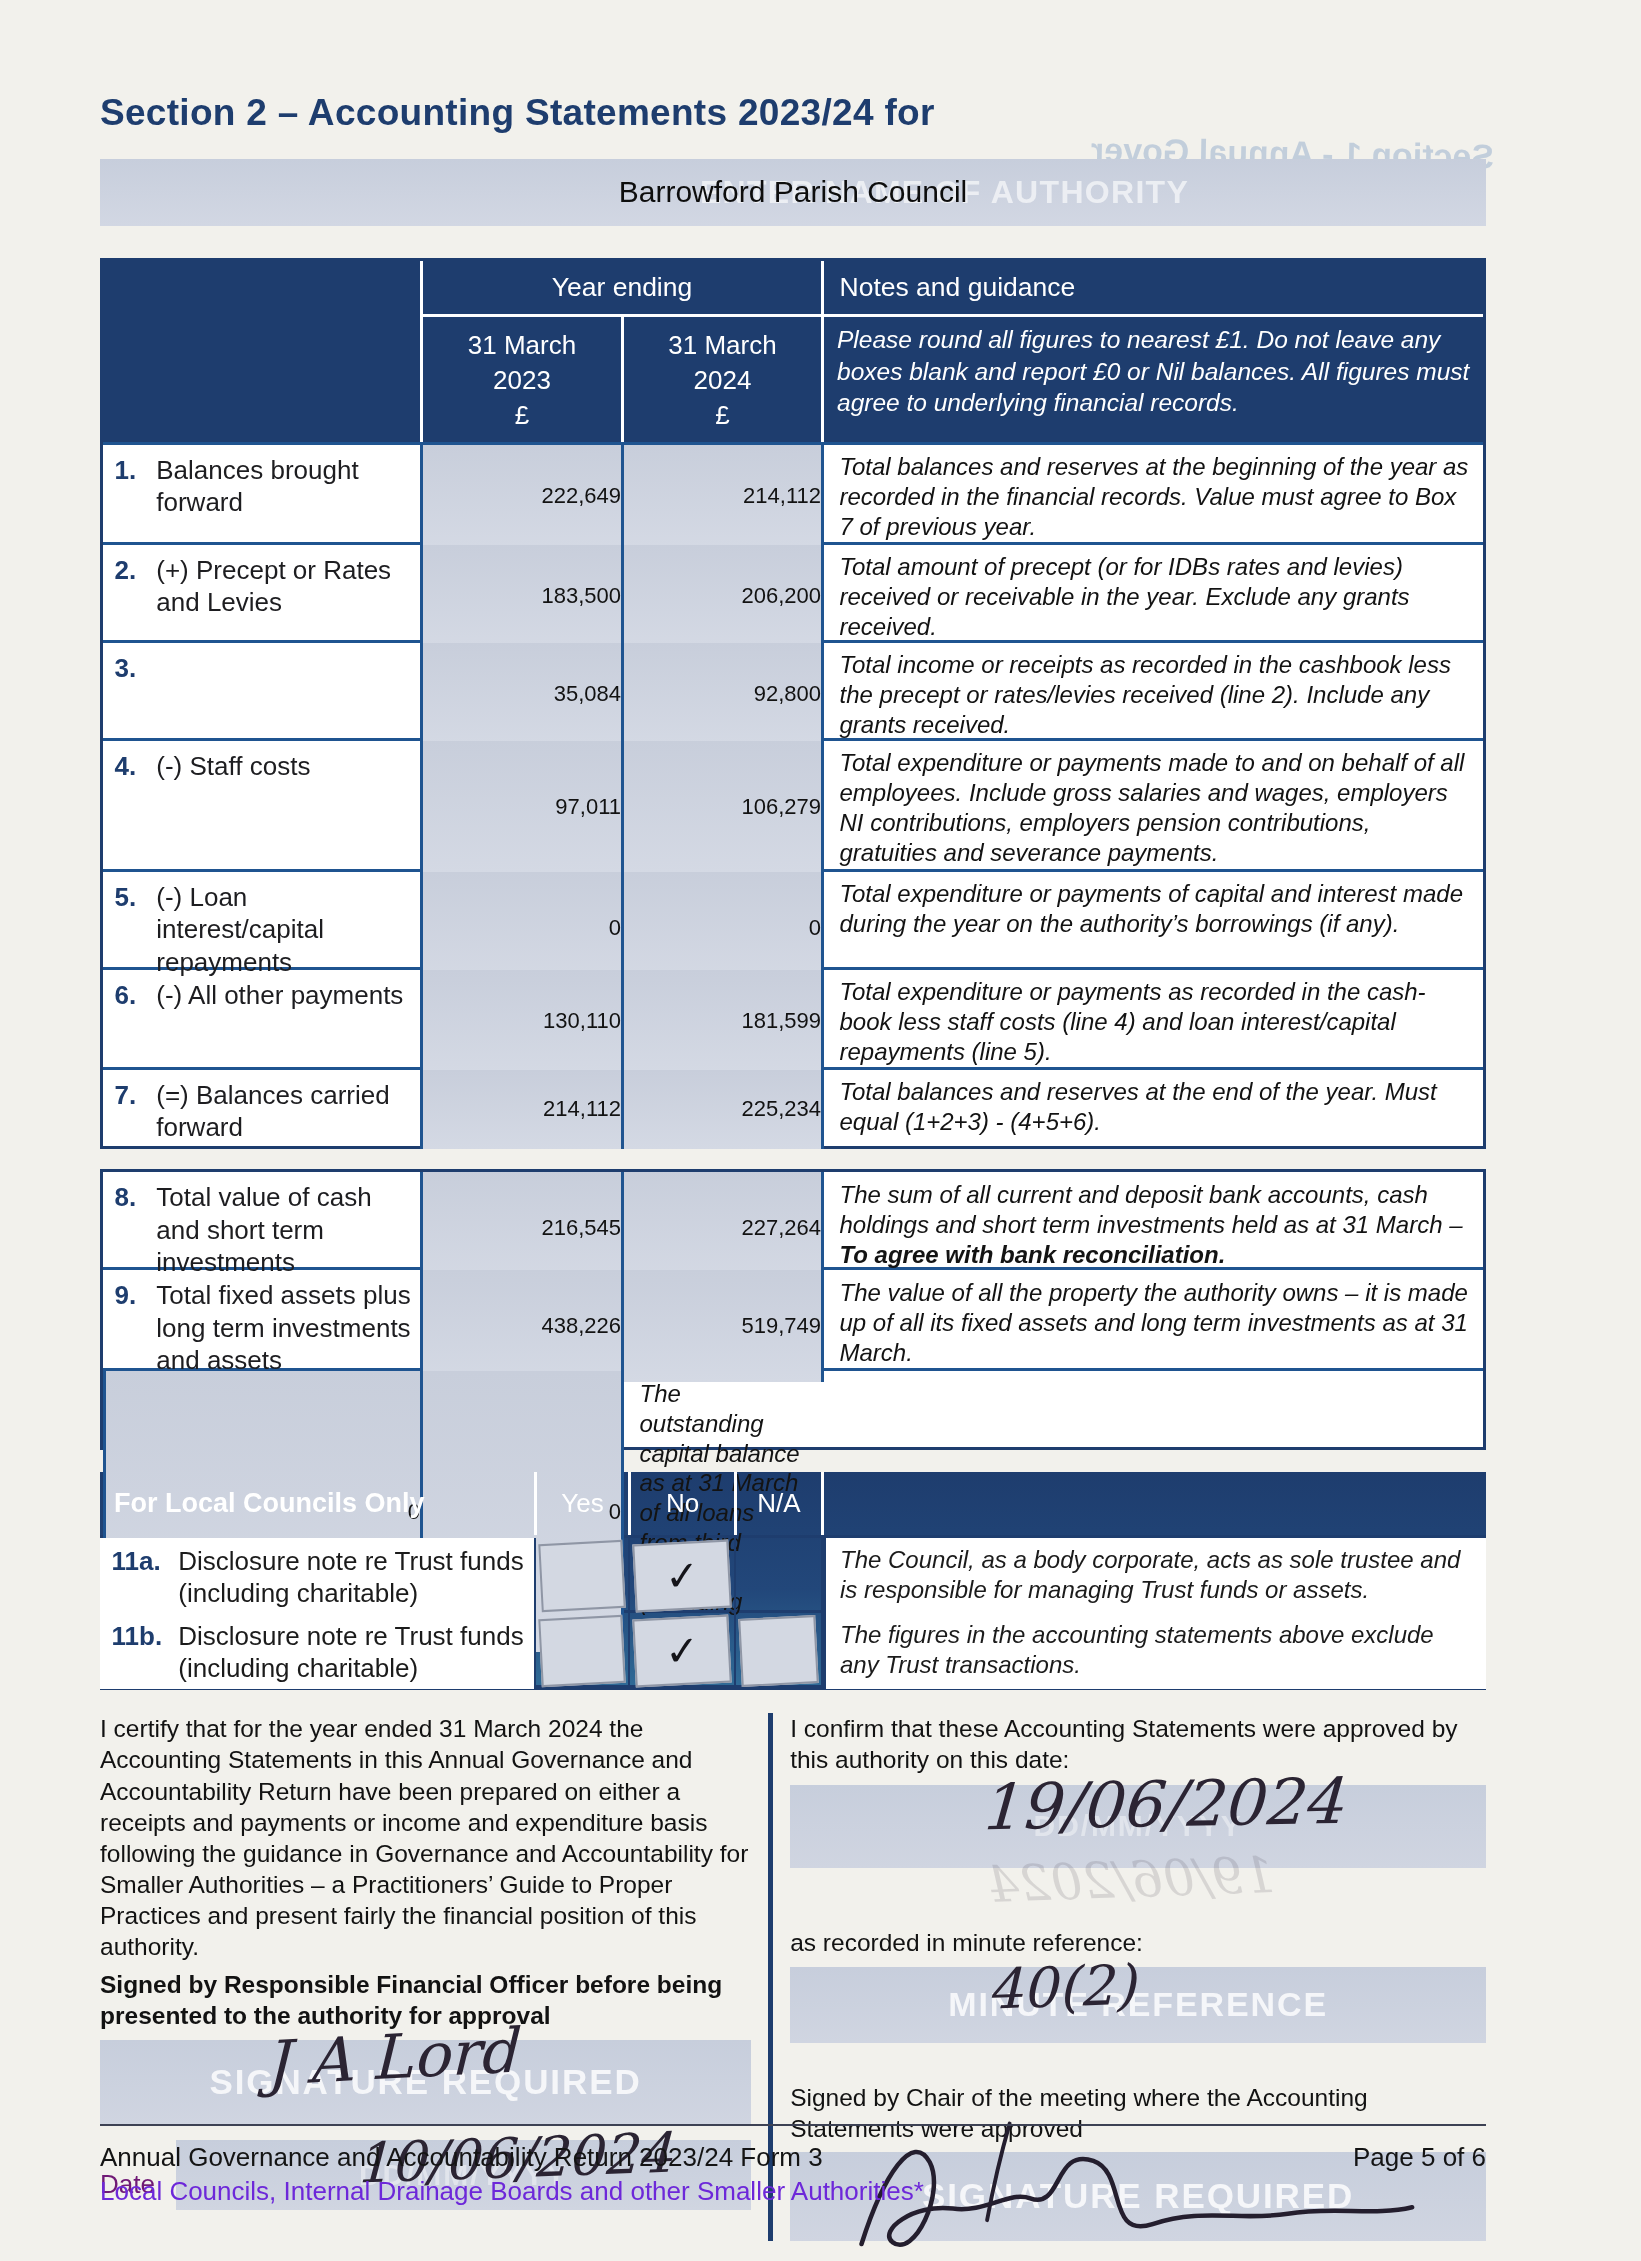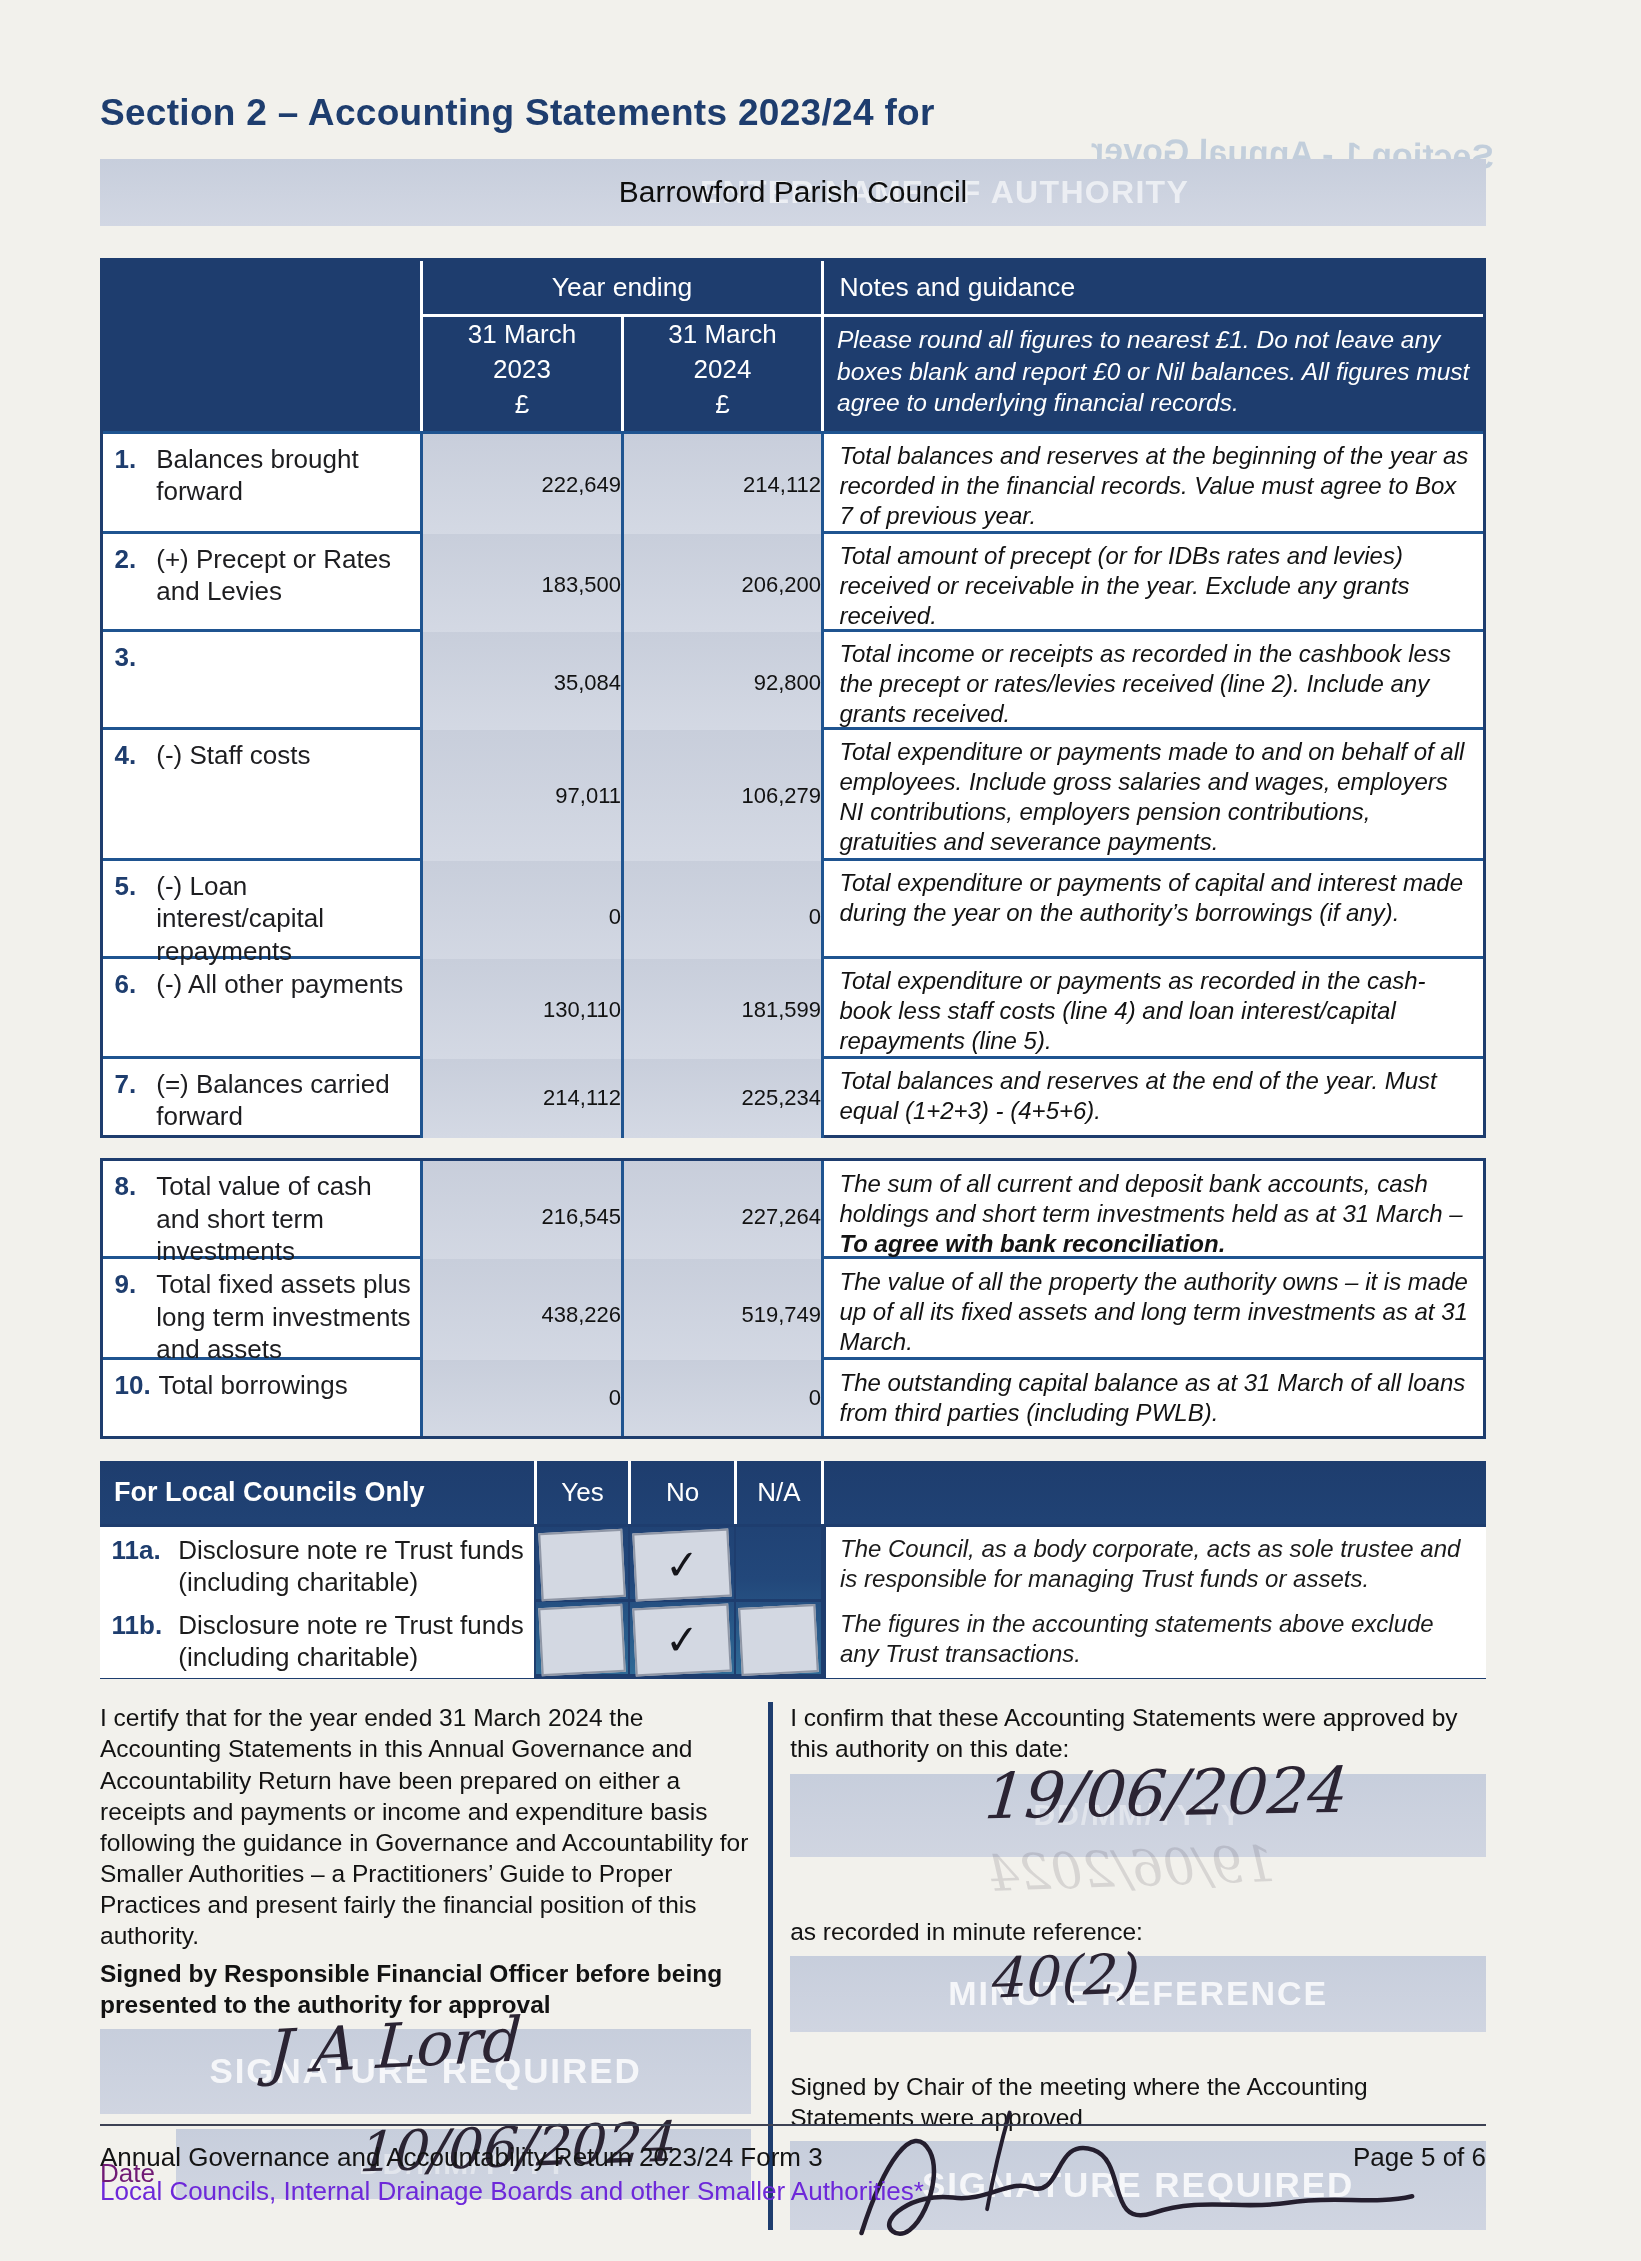--- a/index.html
+++ b/index.html
@@ -20,21 +20,21 @@
   .name-text{position:absolute;inset:0;display:flex;align-items:center;justify-content:center;
     font-size:30px;color:#0d0d0d;}
 
   
   .acct-table{margin-top:32px;border:3.9px solid #1e3d6e;background:#fff;}
   .thead{display:grid;grid-template-columns:317px 401px auto;background:#1e3d6e;color:#fff;height:53px;}
   .th-year{border-left:3.2px solid #fff;display:flex;align-items:center;justify-content:center;font-size:26.5px;}
   .th-notes{border-left:3.2px solid #fff;display:flex;align-items:center;font-size:26.5px;padding-left:15.5px;}
   .tsubhead{display:grid;grid-template-columns:317px 201px 200px auto;background:#1e3d6e;color:#fff;}
   .th-col{border-top:3.2px solid #fff;display:flex;align-items:center;justify-content:center;
-    text-align:center;white-space:pre-line;font-size:26px;line-height:1.35;padding:0 0 9px;}
+    text-align:center;white-space:pre-line;font-size:26px;line-height:1.35;padding:11px 0 9px;}
   .th-col.c23{border-left:3.2px solid #fff;}
   .th-col.c24{border-left:3.2px solid #fff;}
   .th-guidance{border-top:3.2px solid #fff;border-left:3.2px solid #fff;font-style:italic;
     font-size:24.5px;line-height:1.28;padding:7.7px 13px;}
   .trow{display:grid;grid-template-columns:317px 201px 200px auto;border-top:3.2px solid #1f5490;background:#fff;}
   .cell-label{font-size:26px;line-height:1.25;padding:9px 9px 5.2px 11.6px;display:flex;gap:7.7px;color:#1d1d20;}
   .rnum{color:#1e3d6e;font-weight:bold;flex:0 0 auto;min-width:34px;}
   .cell-val{background:linear-gradient(180deg,#c8cedb,#d4d9e4);border-left:3.2px solid #1f5490;
     display:flex;align-items:center;justify-content:flex-end;font-size:22px;color:#121212;}
   .cell-note{border-left:3.2px solid #1f5490;font-style:italic;font-size:24px;line-height:1.24;
@@ -200,24 +200,20 @@
       <div class="trow" style="height:98px">
         <div class="cell-label">
             <span class="rnum">9.</span>
             <span>Total fixed assets plus long term investments and assets</span>
           </div>
         <div class="cell-val">438,226</div>
         <div class="cell-val">519,749</div>
         <div class="cell-note">The value of all the property the authority owns – it is made up of all its fixed assets and long term investments as at 31 March.</div>
       </div>
       <div class="trow" style="height:76px">
-        <div class="cell-label">
-            <span class="rnum">10.</span>
-            <span>Total borrowings</span>
-          </div>
         <div class="cell-val">0</div>
         <div class="cell-val">0</div>
         <div class="cell-note">The outstanding capital balance as at 31 March of all loans from third parties (including PWLB).</div>
       </div>
     </div>
 
     <div class="lc-table">
       <div class="lc-head">
         <div class="lc-title">For Local Councils Only</div>
         <div class="lc-h">Yes</div>

